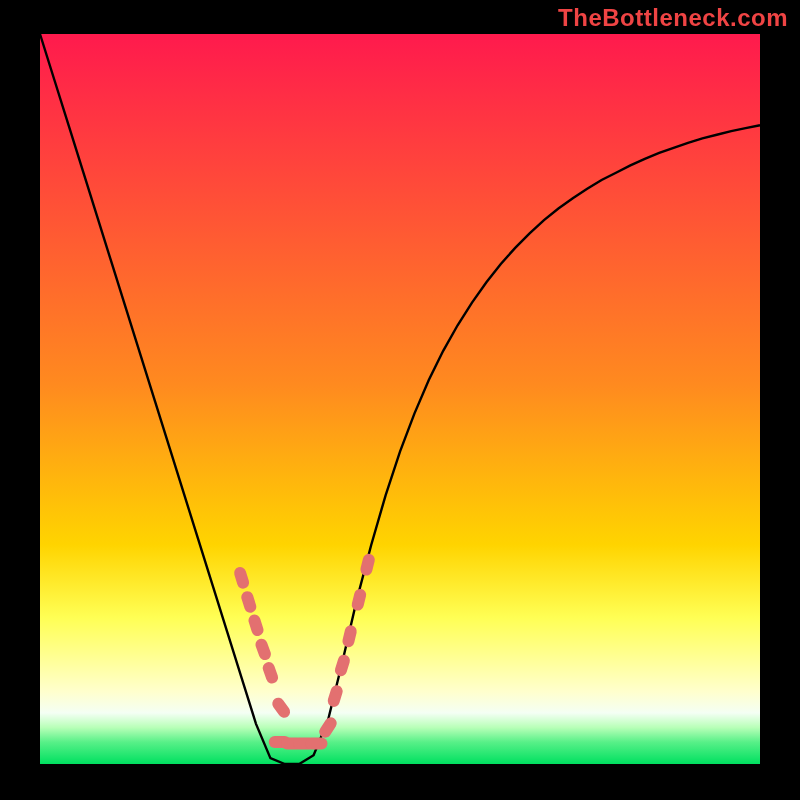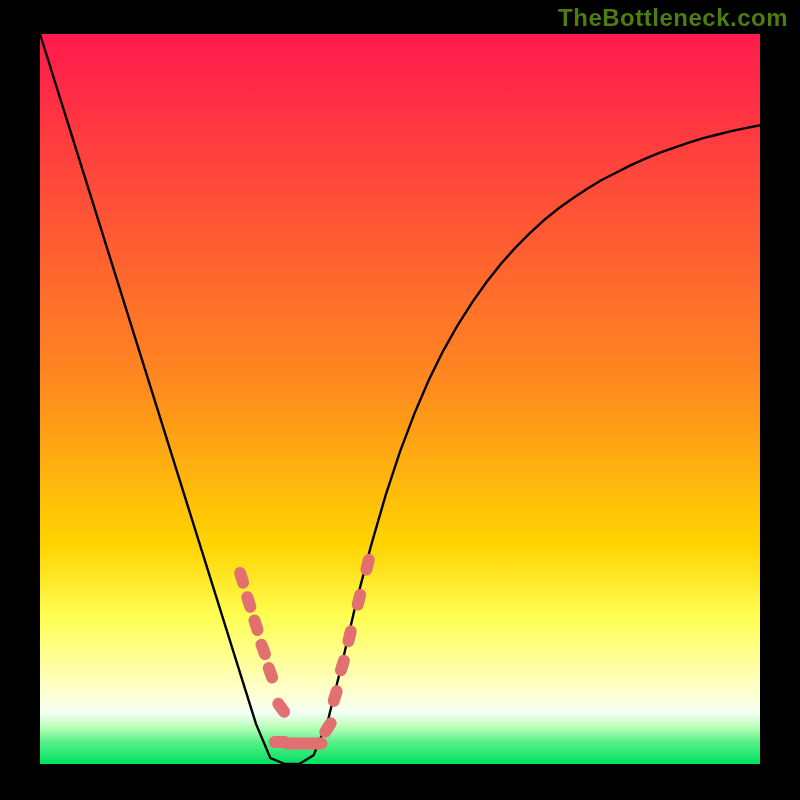--- a/index.html
+++ b/index.html
@@ -17,21 +17,21 @@
     width: 800px;
     height: 800px;
   }
   .watermark {
     position: absolute;
     top: 4px;
     right: 12px;
     font-family: Arial, Helvetica, sans-serif;
     font-size: 24px;
     font-weight: 600;
-    color: #4d7c0f;
+    color: #ef4444;
     letter-spacing: 0.5px;
     user-select: none;
   }
 </style>
 </head>
 <body>
 
 <svg id="frame" viewBox="0 0 800 800" xmlns="http://www.w3.org/2000/svg">
   <defs>
     <linearGradient id="bg-grad" x1="0" y1="0" x2="0" y2="1">

